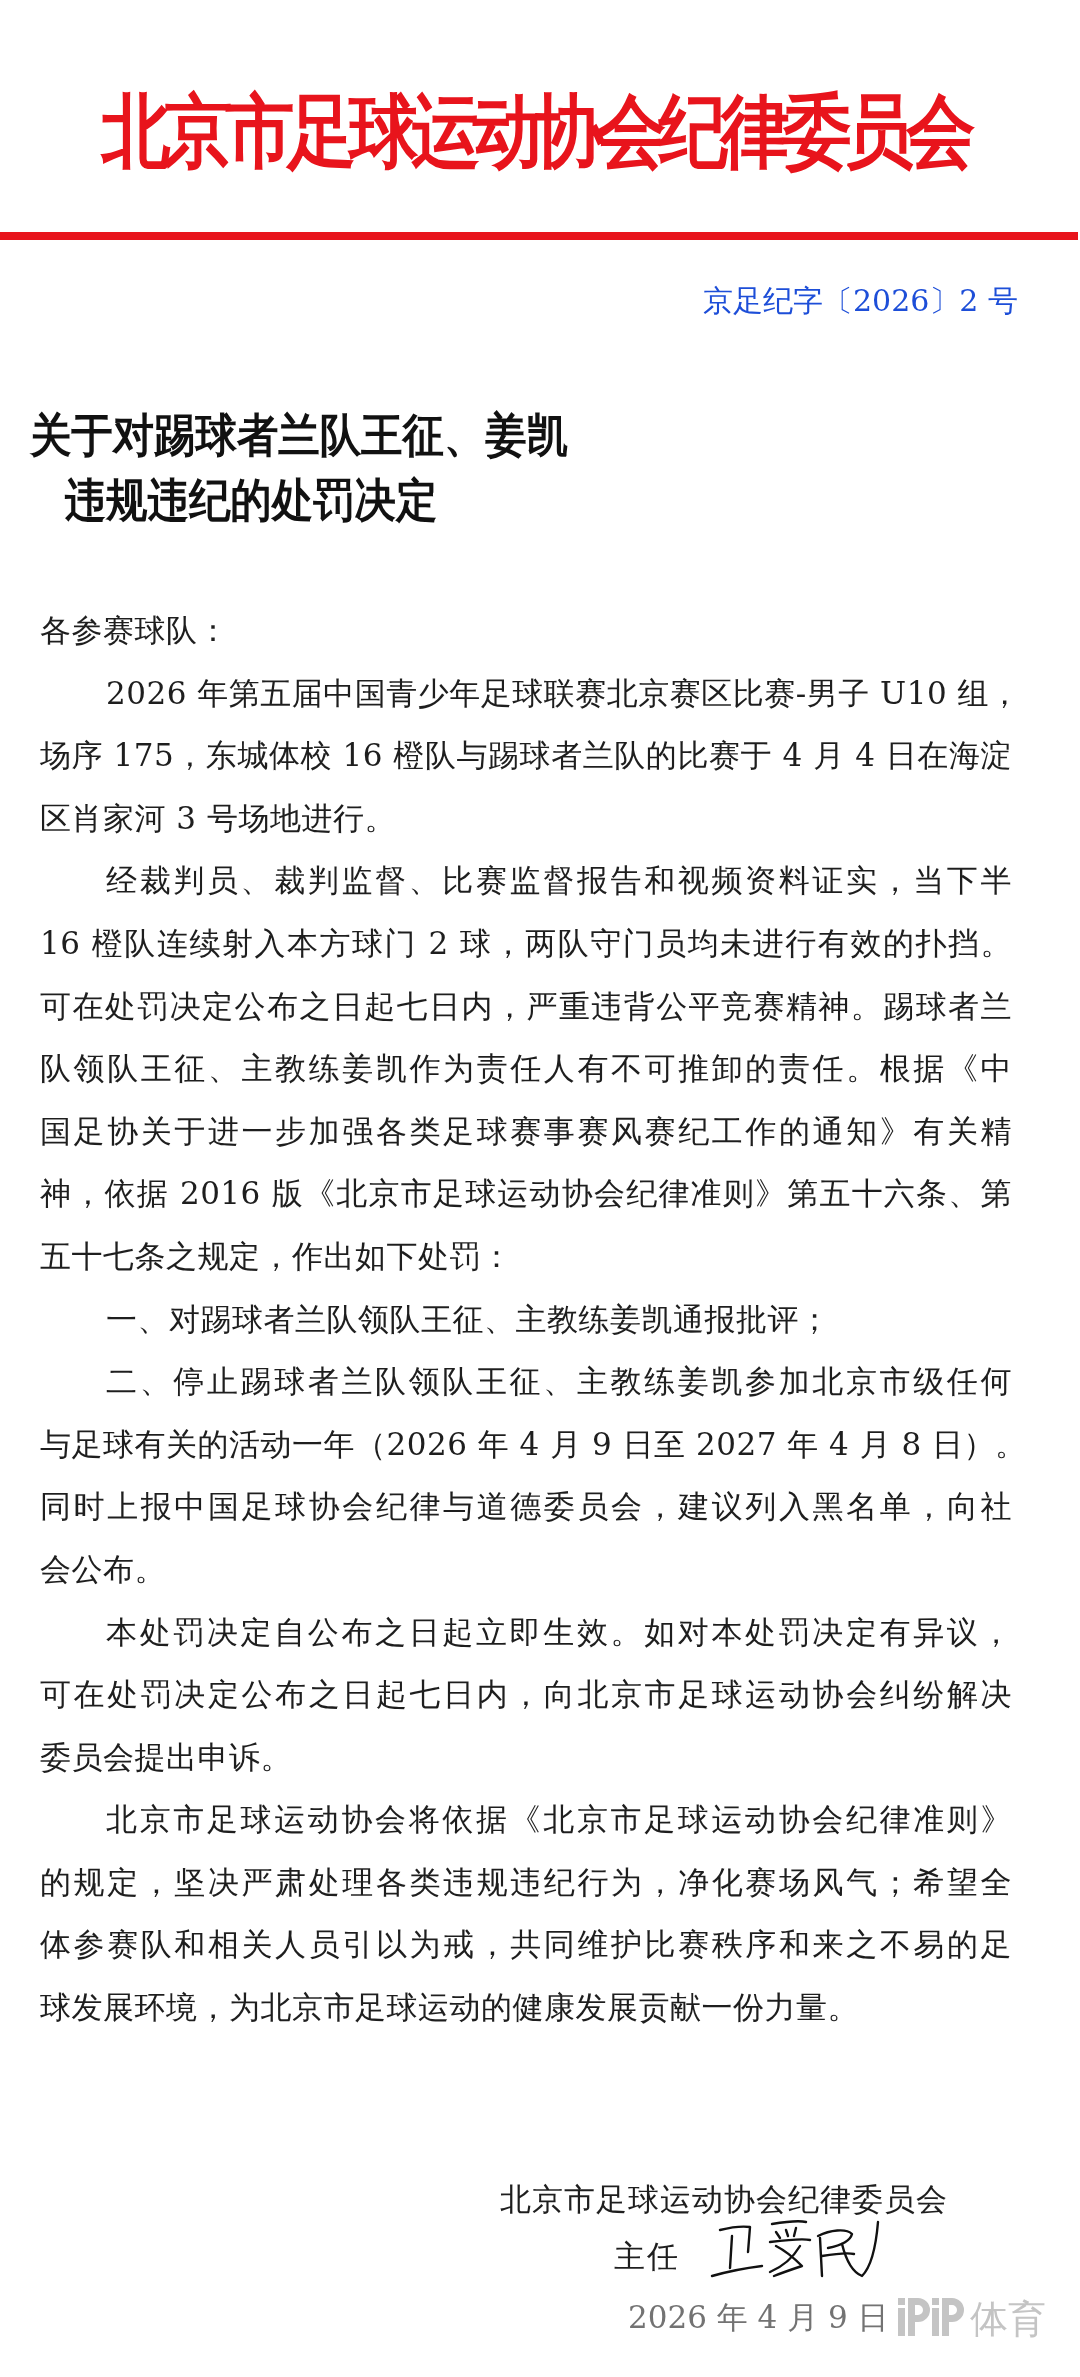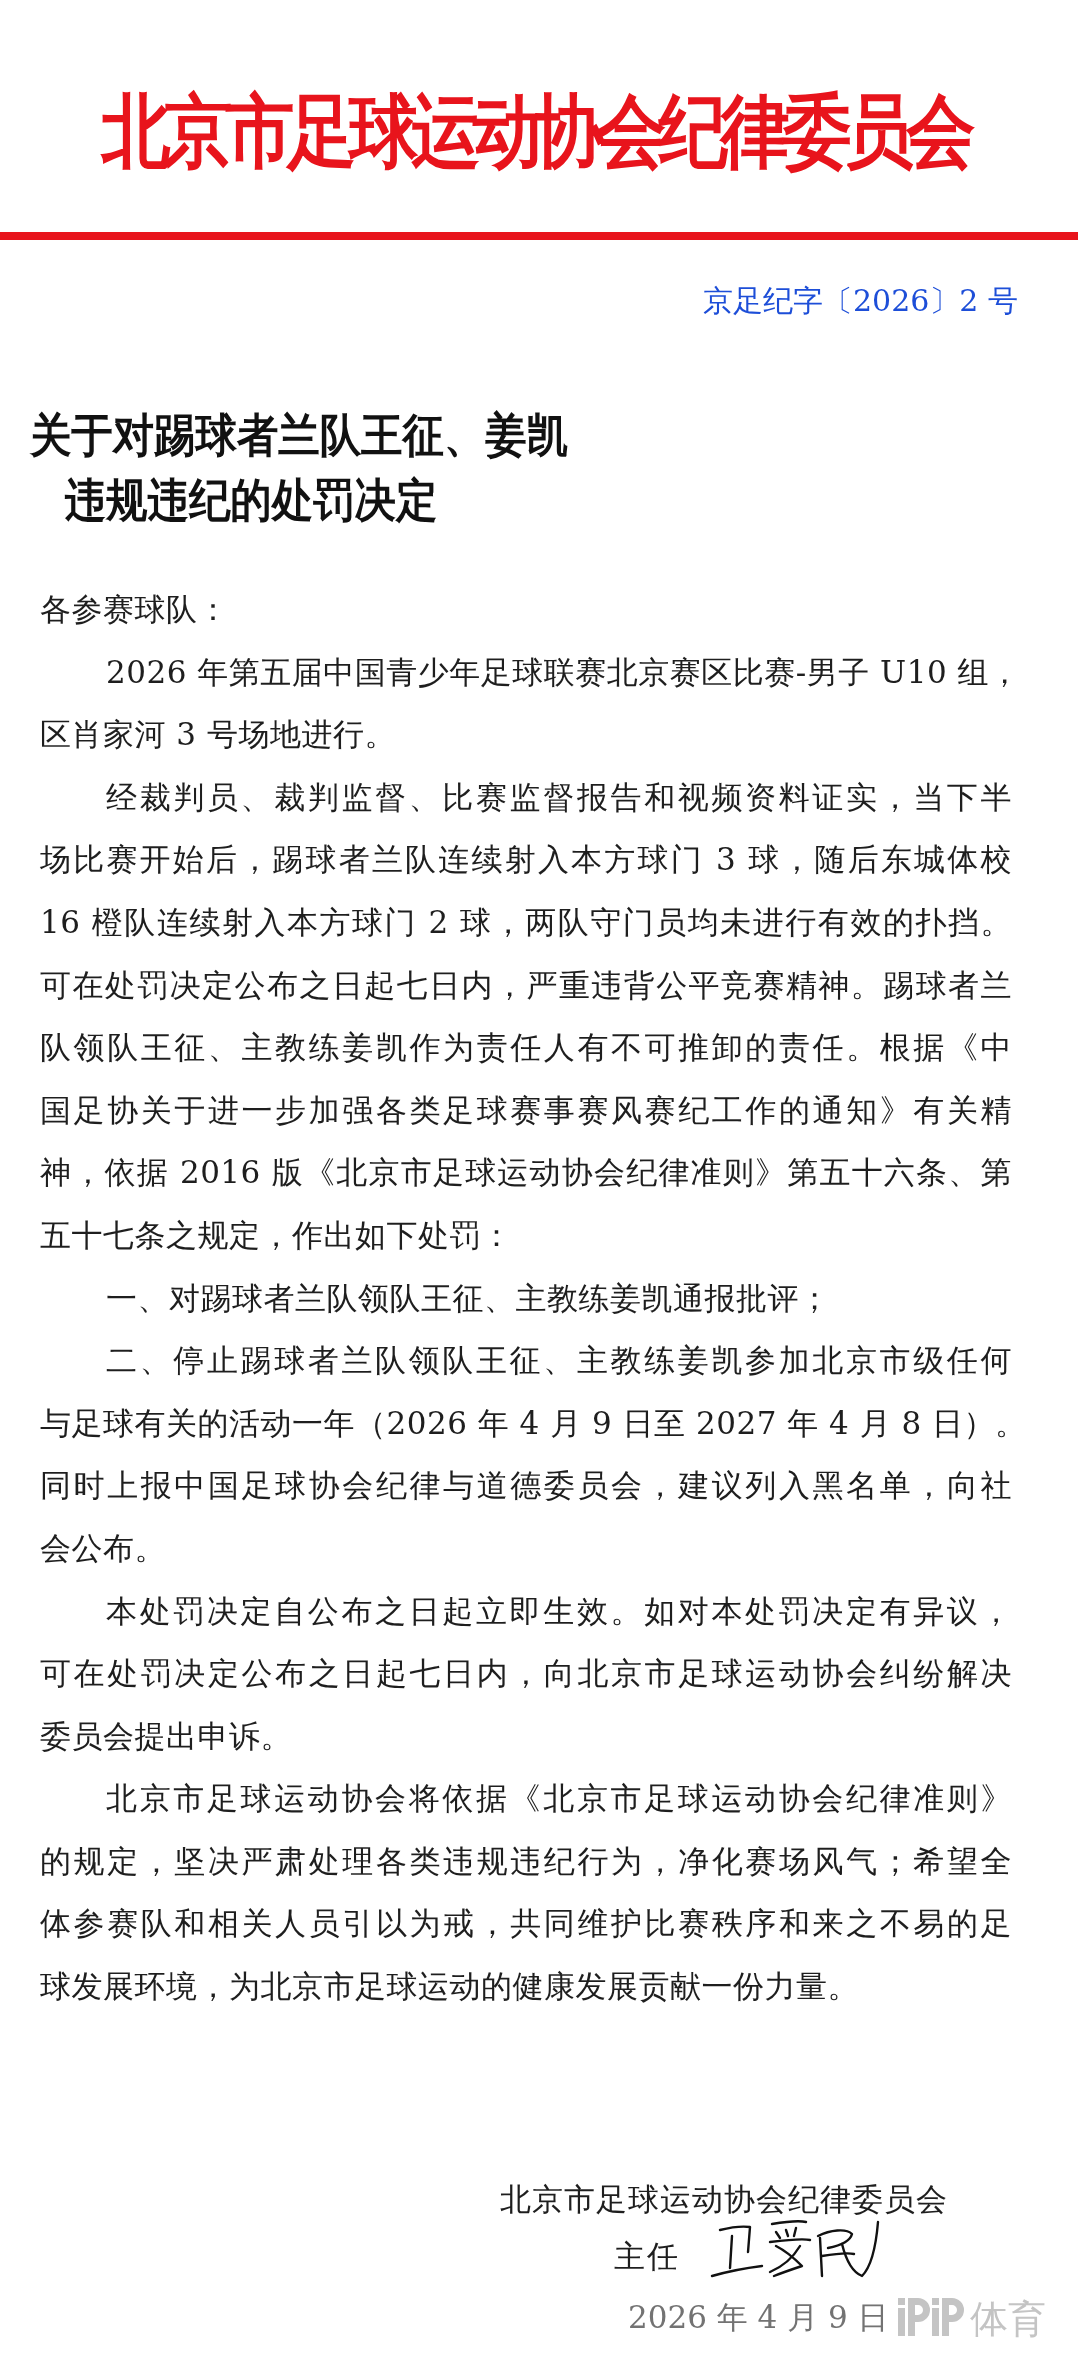--- a/index.html
+++ b/index.html
@@ -70,21 +70,21 @@
   .headline .inner {
     display: inline-block;
     transform: scaleX(0.9);
   }
   .headline-1 { top: 404px; }
   .headline-2 { top: 469px; padding-left: 44px; }
 
   
   .body-block {
     left: 40px;
-    top: 578px;
+    top: 599px;
     width: 972px;
   }
   .line {
     height: 62.6px;
     line-height: 62.6px;
     font-size: 31px;
     white-space: nowrap;
     text-align: justify;
     text-align-last: justify;
     color: #1e1e1e;
@@ -160,23 +160,23 @@
 <div class="abs headline headline-1">
   <span class="inner">关于对踢球者兰队王征、姜凯</span>
 </div>
 <div class="abs headline headline-2">
   <span class="inner">违规违纪的处罚决定</span>
 </div>
 
 <div class="abs body-block" id="body-block">
     <div class="line last">各参赛球队：</div>
     <div class="line indent">2026 年第五届中国青少年足球联赛北京赛区比赛-男子 U10 组，</div>
+    <div class="line">场序 175，东城体校 16 橙队与踢球者兰队的比赛于 4 月 4 日在海淀</div>
     <div class="line last">区肖家河 3 号场地进行。</div>
     <div class="line indent">经裁判员、裁判监督、比赛监督报告和视频资料证实，当下半</div>
-    <div class="line">场比赛开始后，踢球者兰队连续射入本方球门 3 球，随后东城体校</div>
     <div class="line">16 橙队连续射入本方球门 2 球，两队守门员均未进行有效的扑挡。</div>
     <div class="line">可在处罚决定公布之日起七日内，严重违背公平竞赛精神。踢球者兰</div>
     <div class="line">队领队王征、主教练姜凯作为责任人有不可推卸的责任。根据《中</div>
     <div class="line">国足协关于进一步加强各类足球赛事赛风赛纪工作的通知》有关精</div>
     <div class="line">神，依据 2016 版《北京市足球运动协会纪律准则》第五十六条、第</div>
     <div class="line last">五十七条之规定，作出如下处罚：</div>
     <div class="line indent last">一、对踢球者兰队领队王征、主教练姜凯通报批评；</div>
     <div class="line indent">二、停止踢球者兰队领队王征、主教练姜凯参加北京市级任何</div>
     <div class="line">与足球有关的活动一年（2026 年 4 月 9 日至 2027 年 4 月 8 日）。</div>
     <div class="line">同时上报中国足球协会纪律与道德委员会，建议列入黑名单，向社</div>

